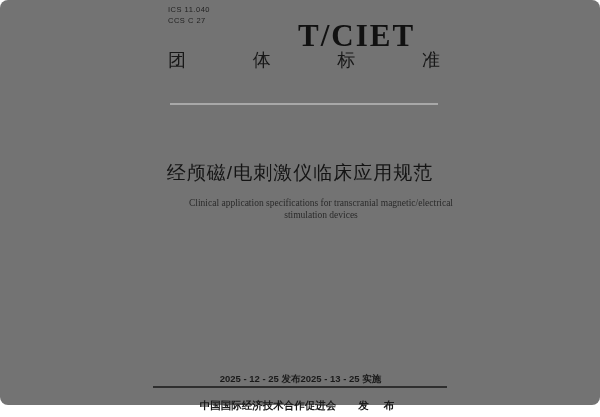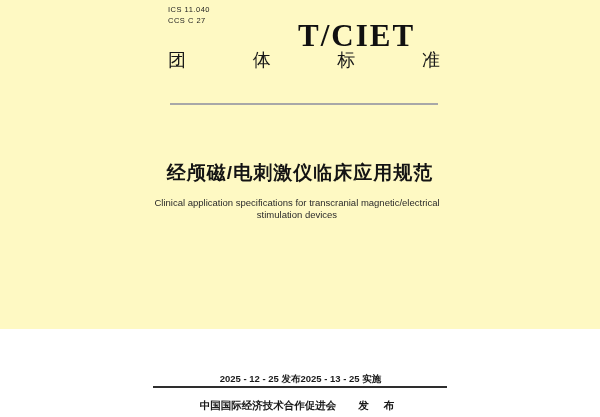--- a/index.html
+++ b/index.html
@@ -2,22 +2,23 @@
 <html><head>
 <meta charset="utf-8">
 <style>
   * { margin: 0; padding: 0; box-sizing: border-box; }
   html, body { width: 600px; height: 417px; background: #ffffff; overflow: hidden; }
   body { font-family: "Liberation Sans", sans-serif; color: #1c1c1c; }
 
   .page {
     position: relative;
     width: 600px;
-    height: 329px;
-    background: #fef9c3;
+    height: 405px;
+    background: #737373;
+    border-radius: 8px;
   }
 
   .ics-block {
     position: absolute;
     left: 168px;
     top: 4px;
     font-size: 7.5px;
     line-height: 11px;
     letter-spacing: 0.5px;
     color: #222;
@@ -64,32 +65,32 @@
     background: #a8a8a8;
   }
 
   .doc-title-zh {
     position: absolute;
     left: 0;
     right: 0;
     top: 160px;
     text-align: center;
     font-size: 19px;
-    font-weight: bold;
+    font-weight: normal;
     letter-spacing: 1px;
     color: #141414;
   }
 
   .doc-title-en {
     position: absolute;
-    left: 152px;
+    left: 176px;
     width: 290px;
     top: 197px;
     text-align: center;
-    font-family: Liberation Sans, sans-serif;
+    font-family: Liberation Serif, serif;
     font-size: 9.5px;
     line-height: 12px;
     color: #2a2a2a;
   }
 
   .date-row {
     position: absolute;
     left: 158px;
     top: 373px;
     width: 285px;

